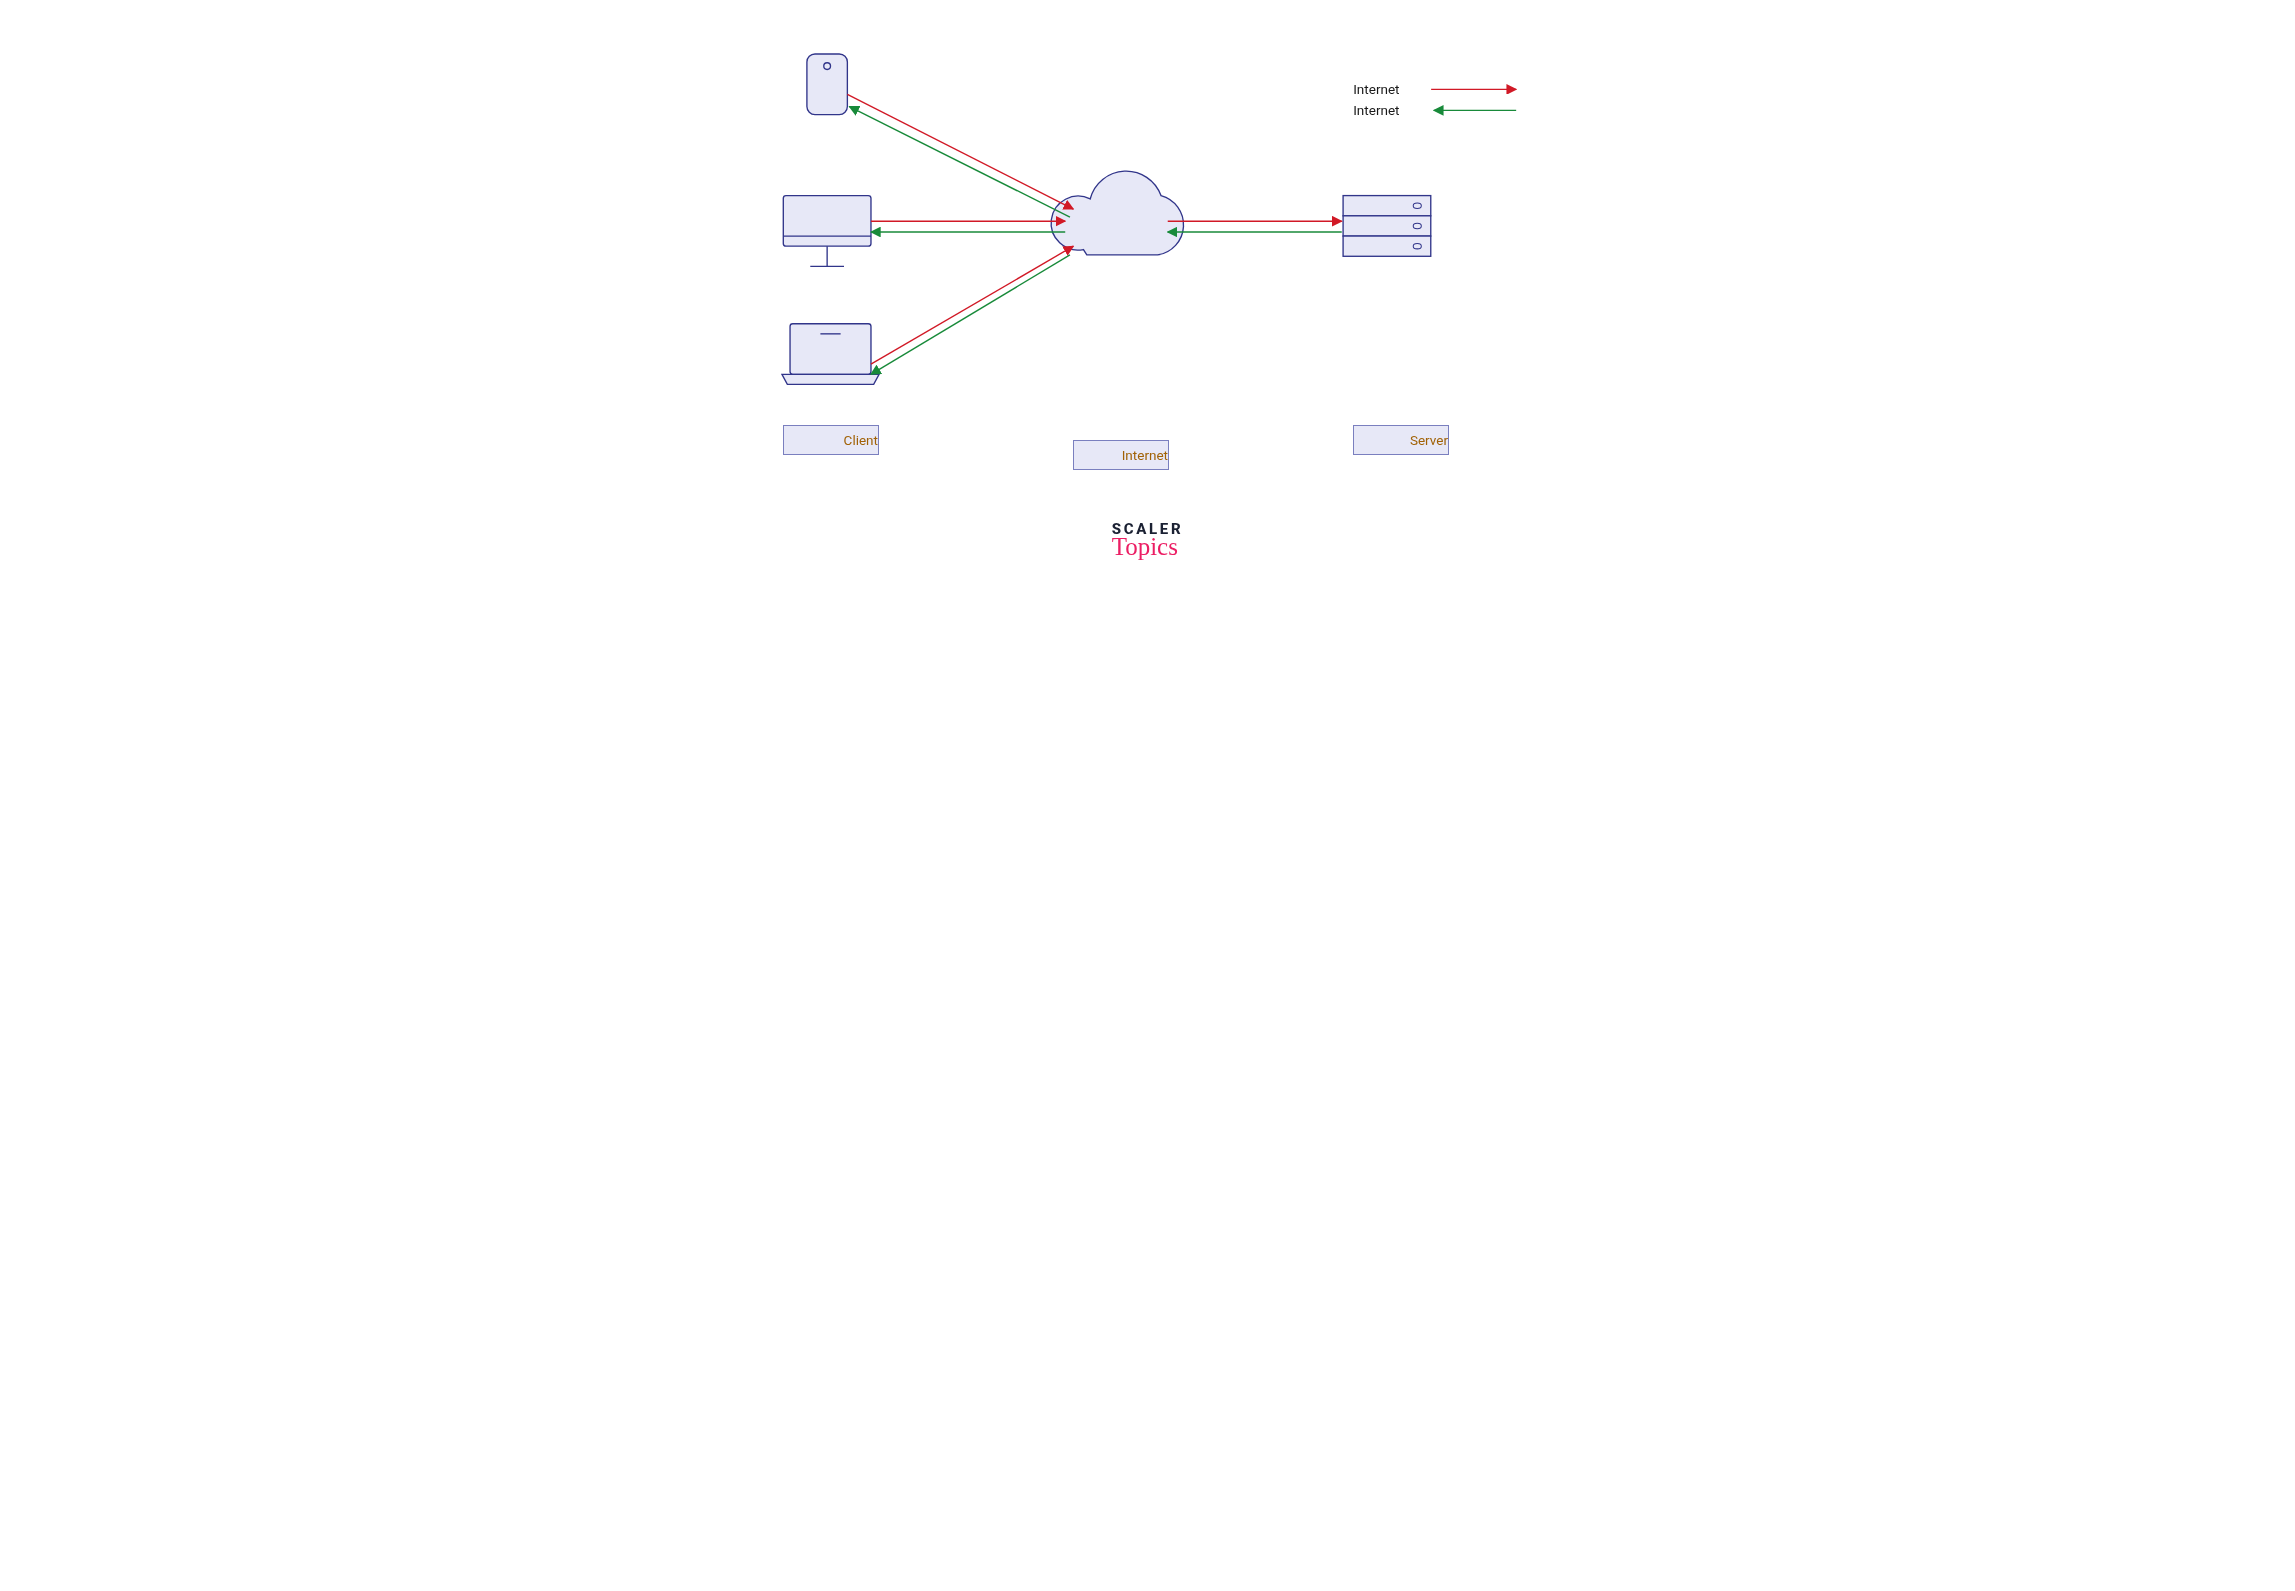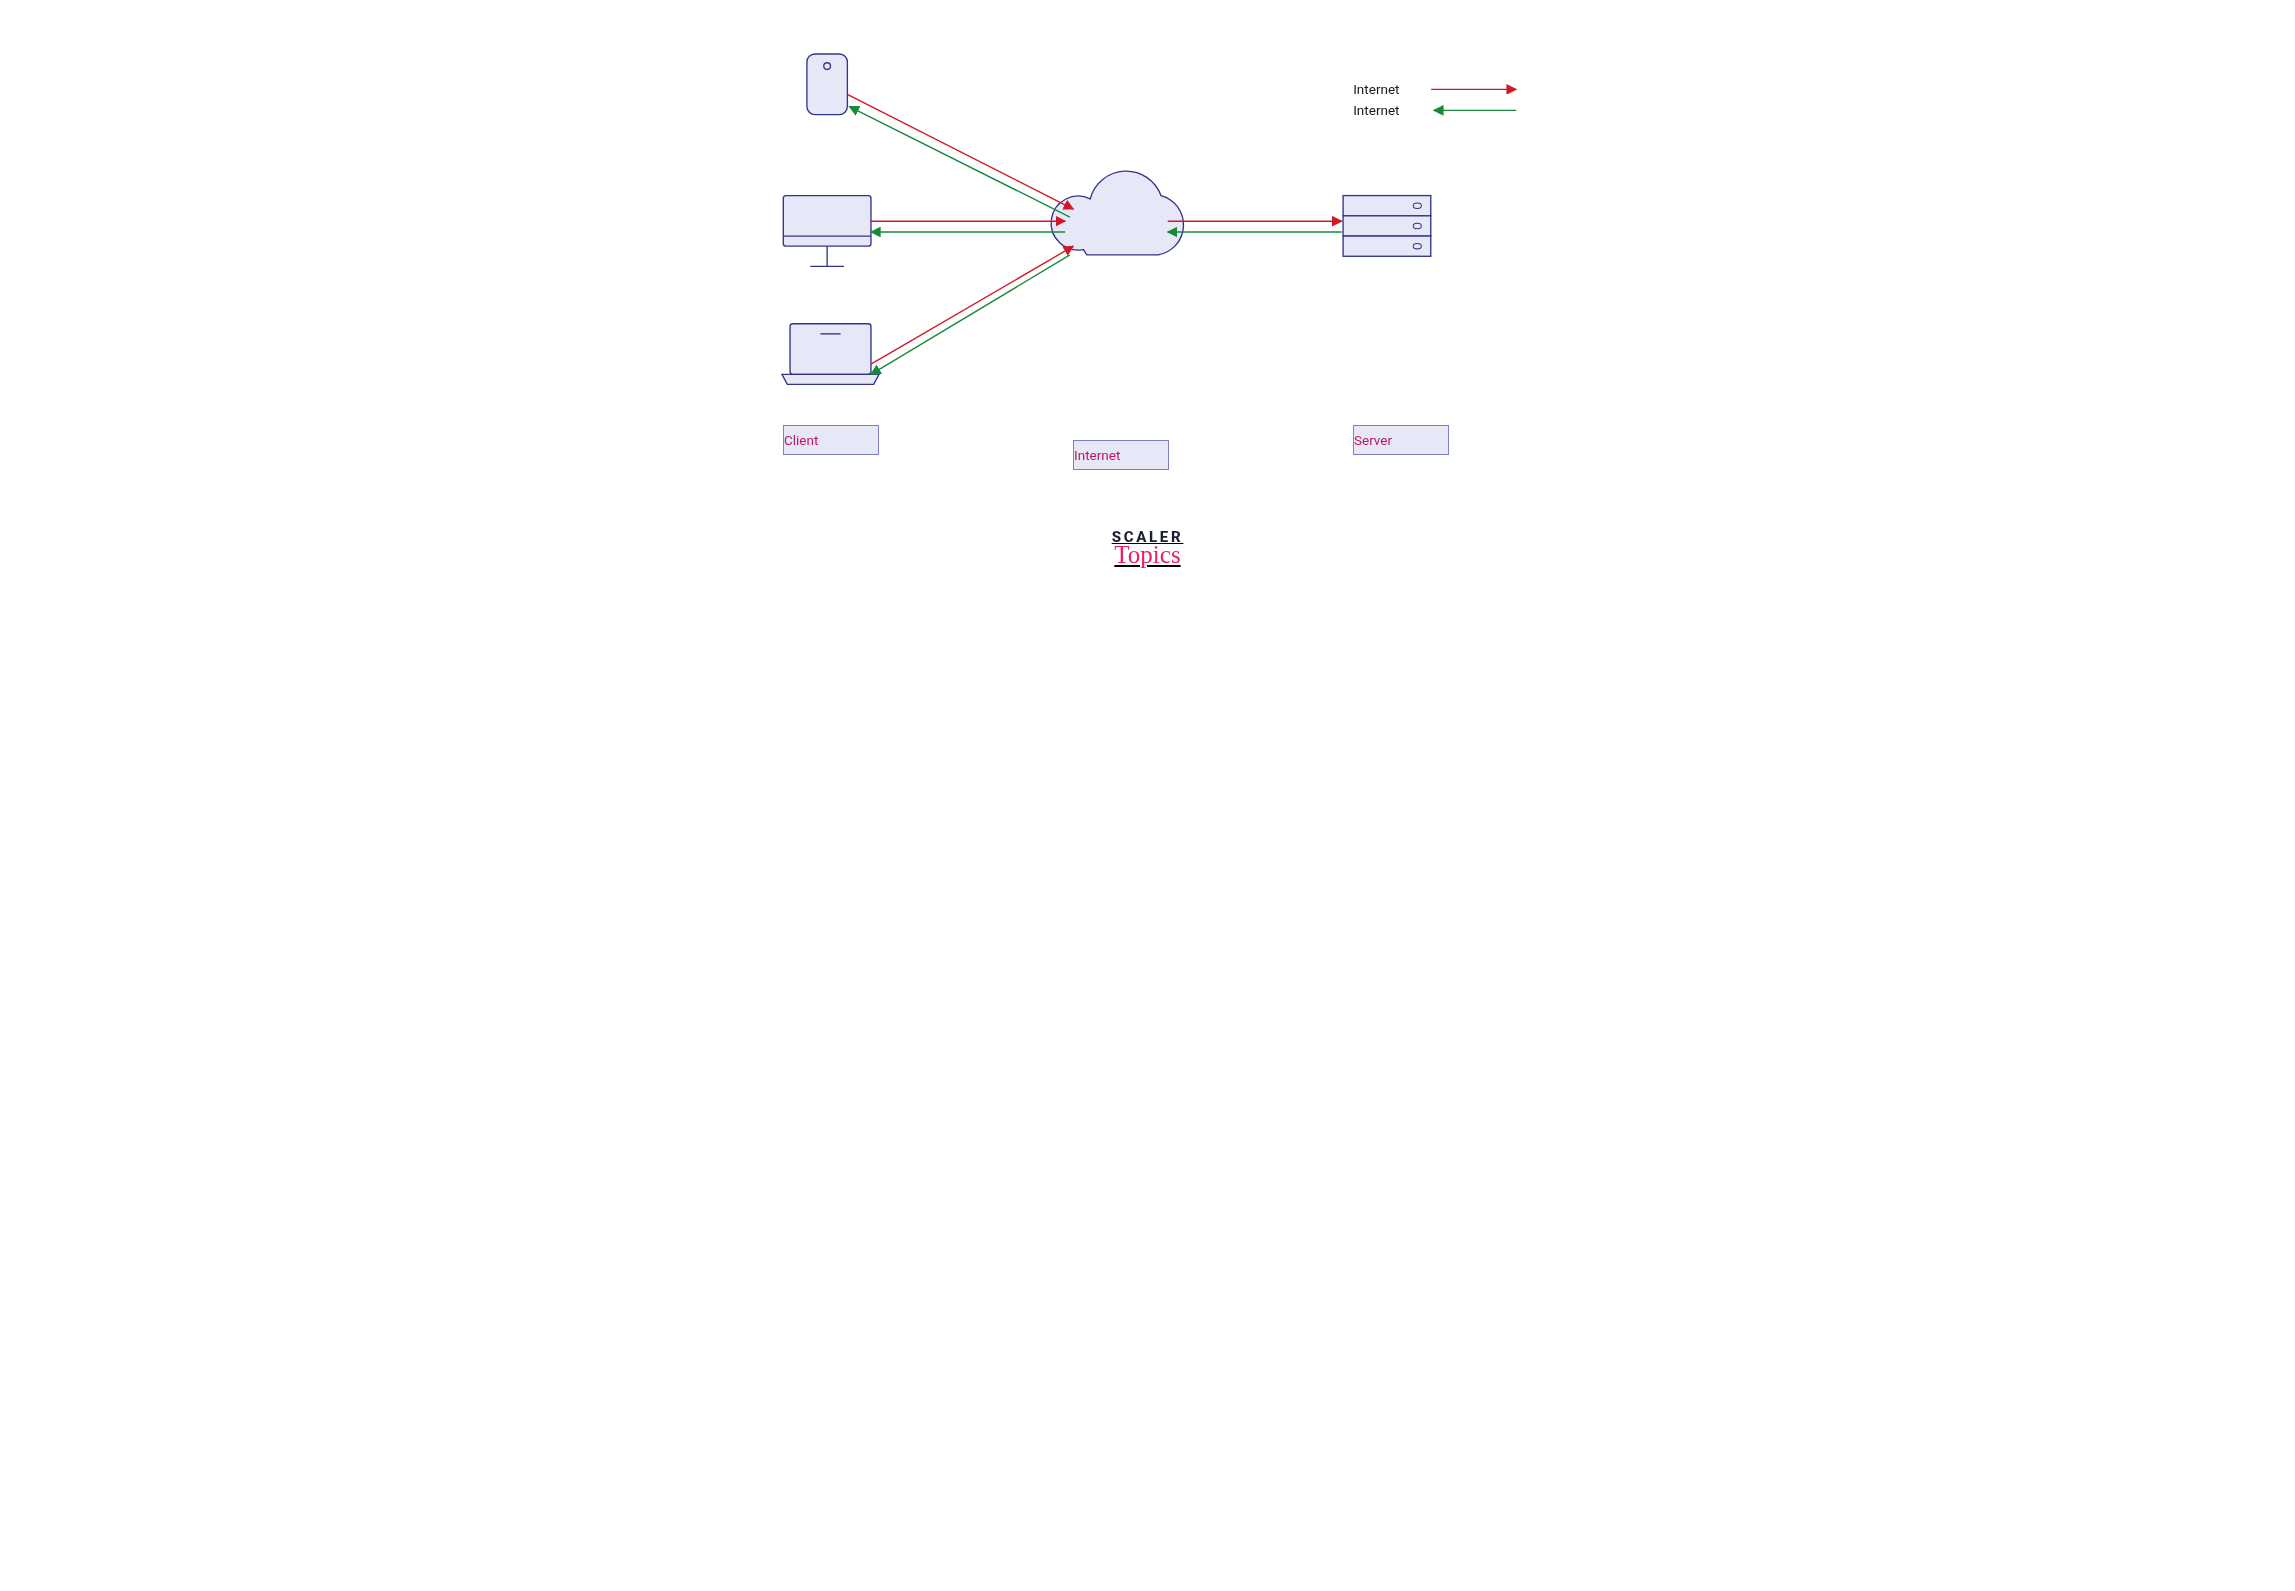--- a/index.html
+++ b/index.html
@@ -20,47 +20,45 @@
   svg.stage {
     position: absolute;
     inset: 0;
     width: 877px;
     height: 607px;
   }
   .label-box {
     position: absolute;
     background: #e7e8f7;
     border: 0.7px solid #7a7fbf;
-    color: #be185d;
+    color: #a16207;
     font-size: 13.5px;
     display: flex;
     align-items: center;
-    justify-content: flex-start;
+    justify-content: flex-end;
   }
   .legend {
     position: absolute;
     top: 81px;
     right: 67px;
     font-size: 13.5px;
     color: #1a1a1a;
   }
   .legend-row {
     display: flex;
     align-items: center;
     gap: 10.8px;
     margin-bottom: 5.4px;
   }
   .legend-text { width: 67px; }
   .logo {
     position: absolute;
     left: 50%;
     transform: translateX(-50%);
-    bottom: 40px;
-    text-align: center;
-    text-decoration: underline;
+    bottom: 48px;
   }
   .logo-top {
     font-weight: 800;
     letter-spacing: 2.7px;
     font-size: 15px;
     color: #1b2133;
   }
   .logo-bottom {
     font-family: "Brush Script MT", "Segoe Script", cursive;
     font-size: 25px;

